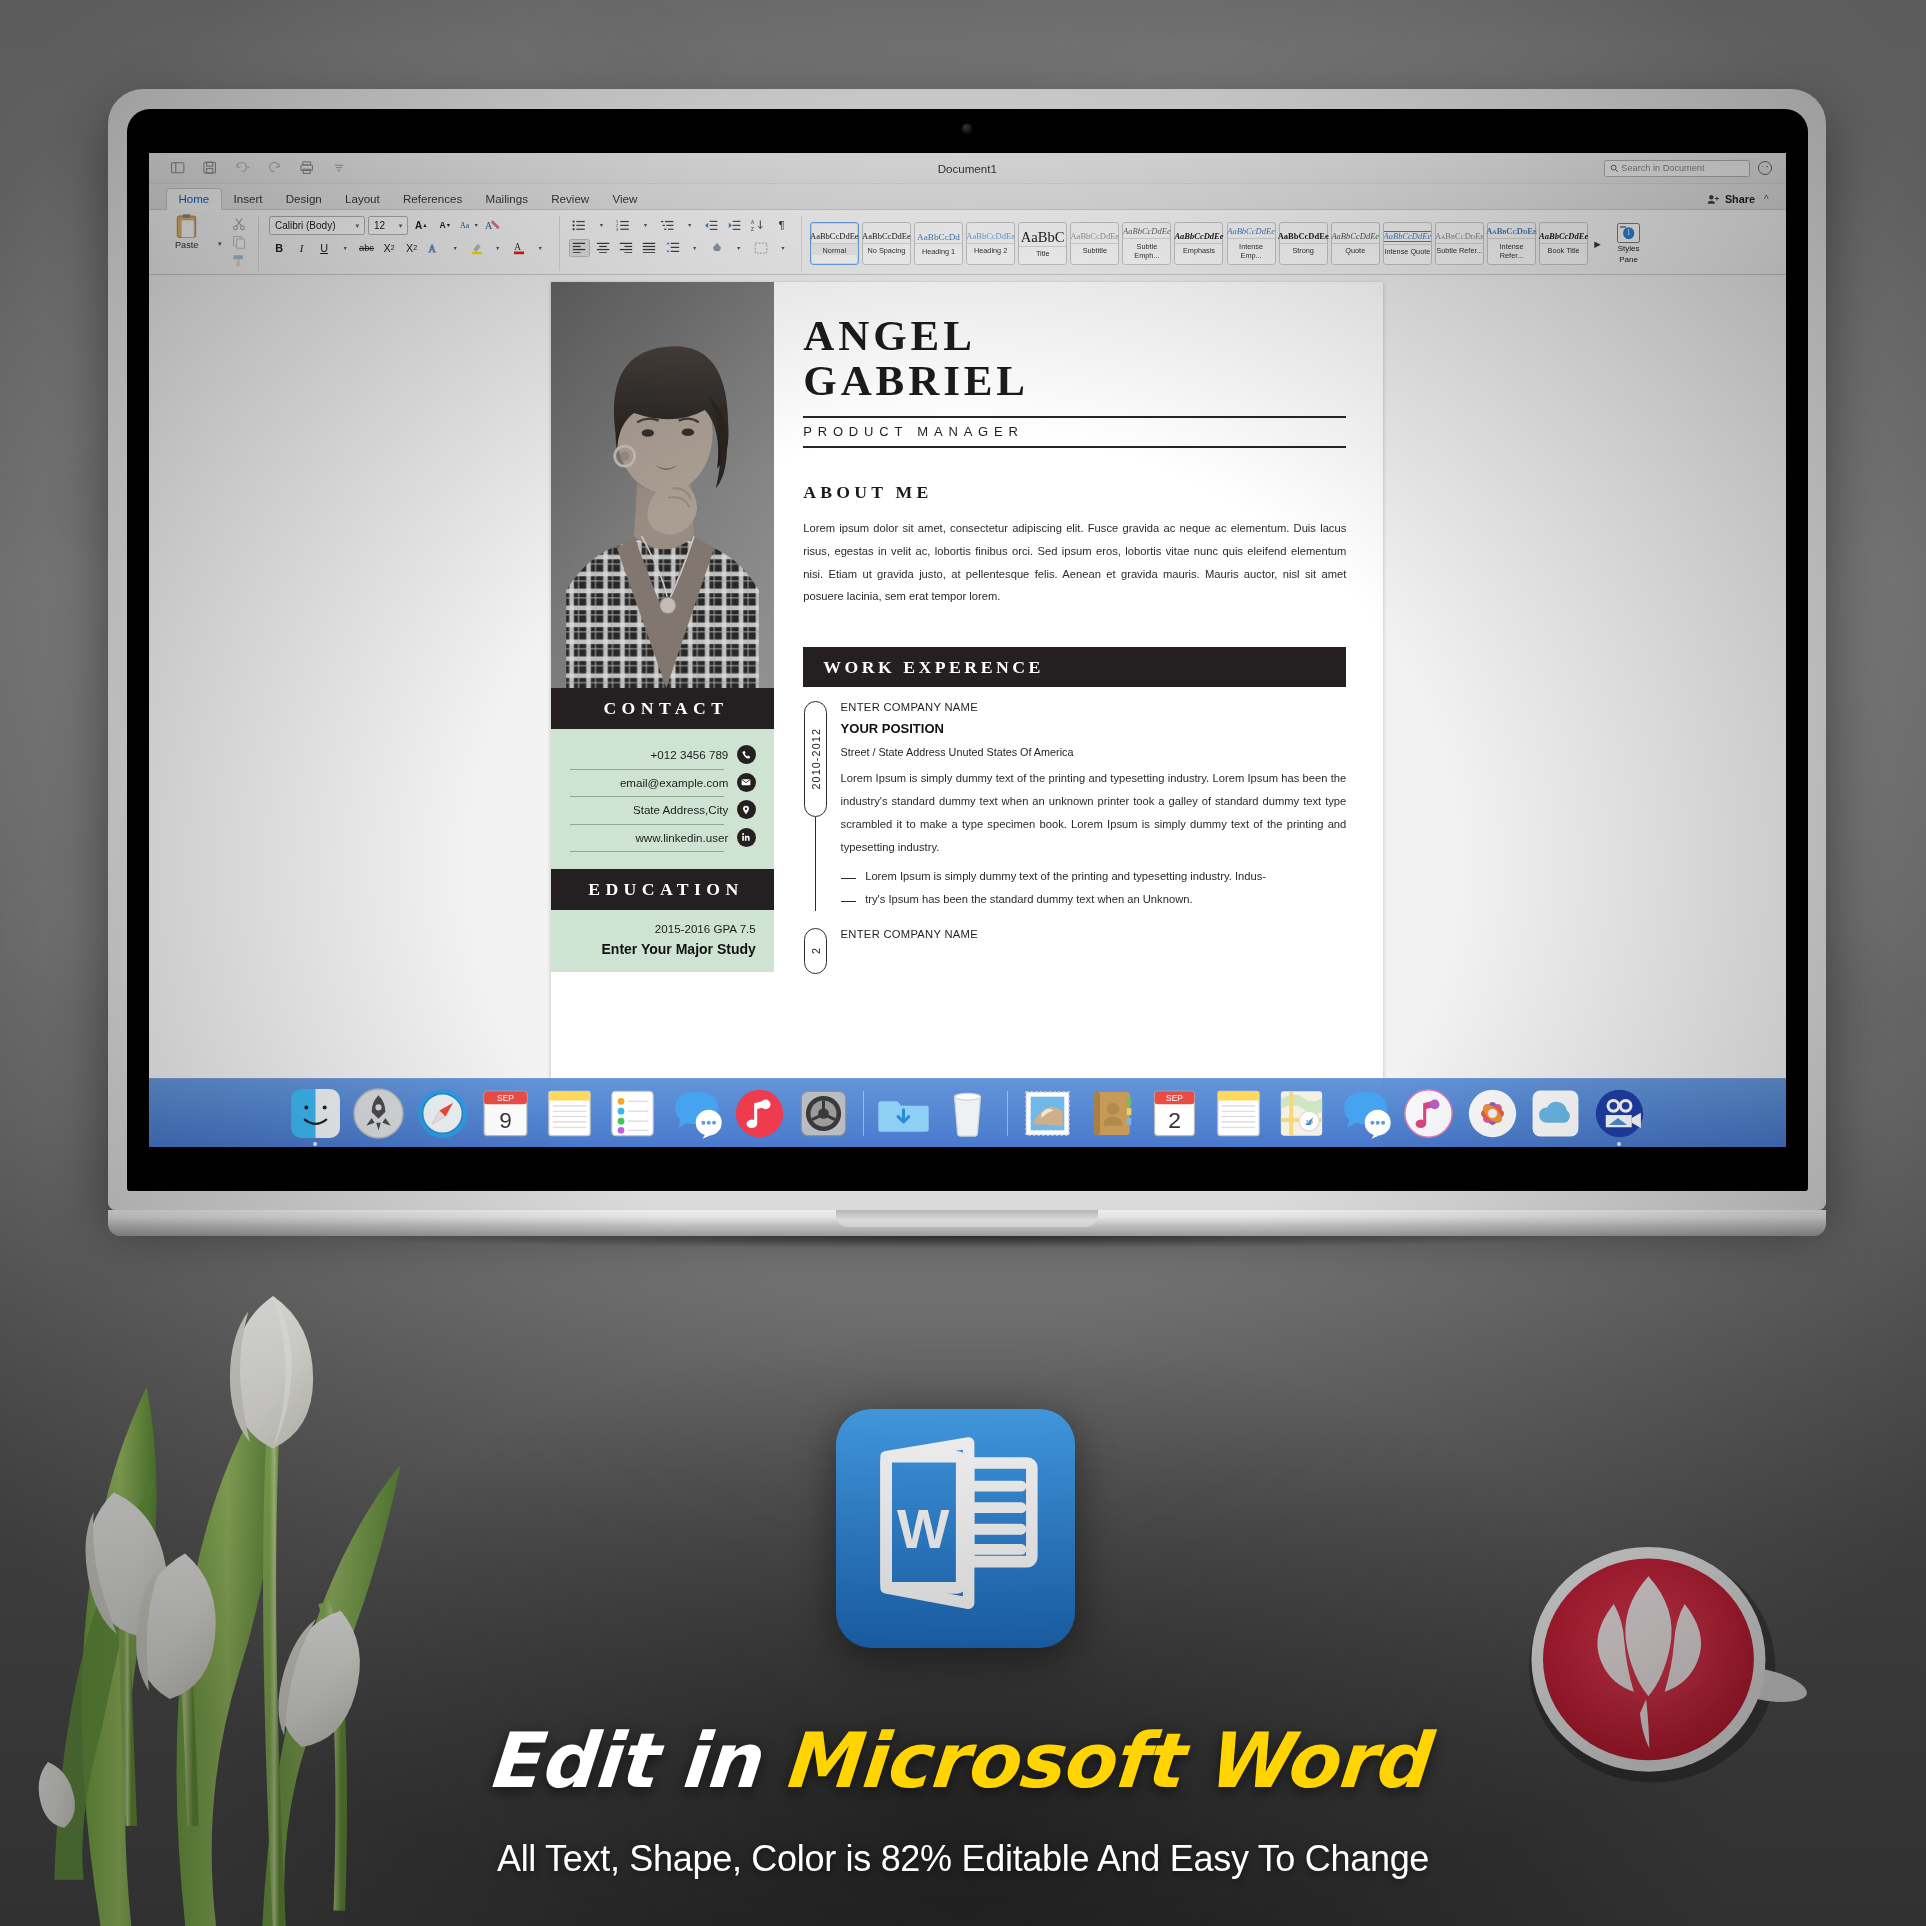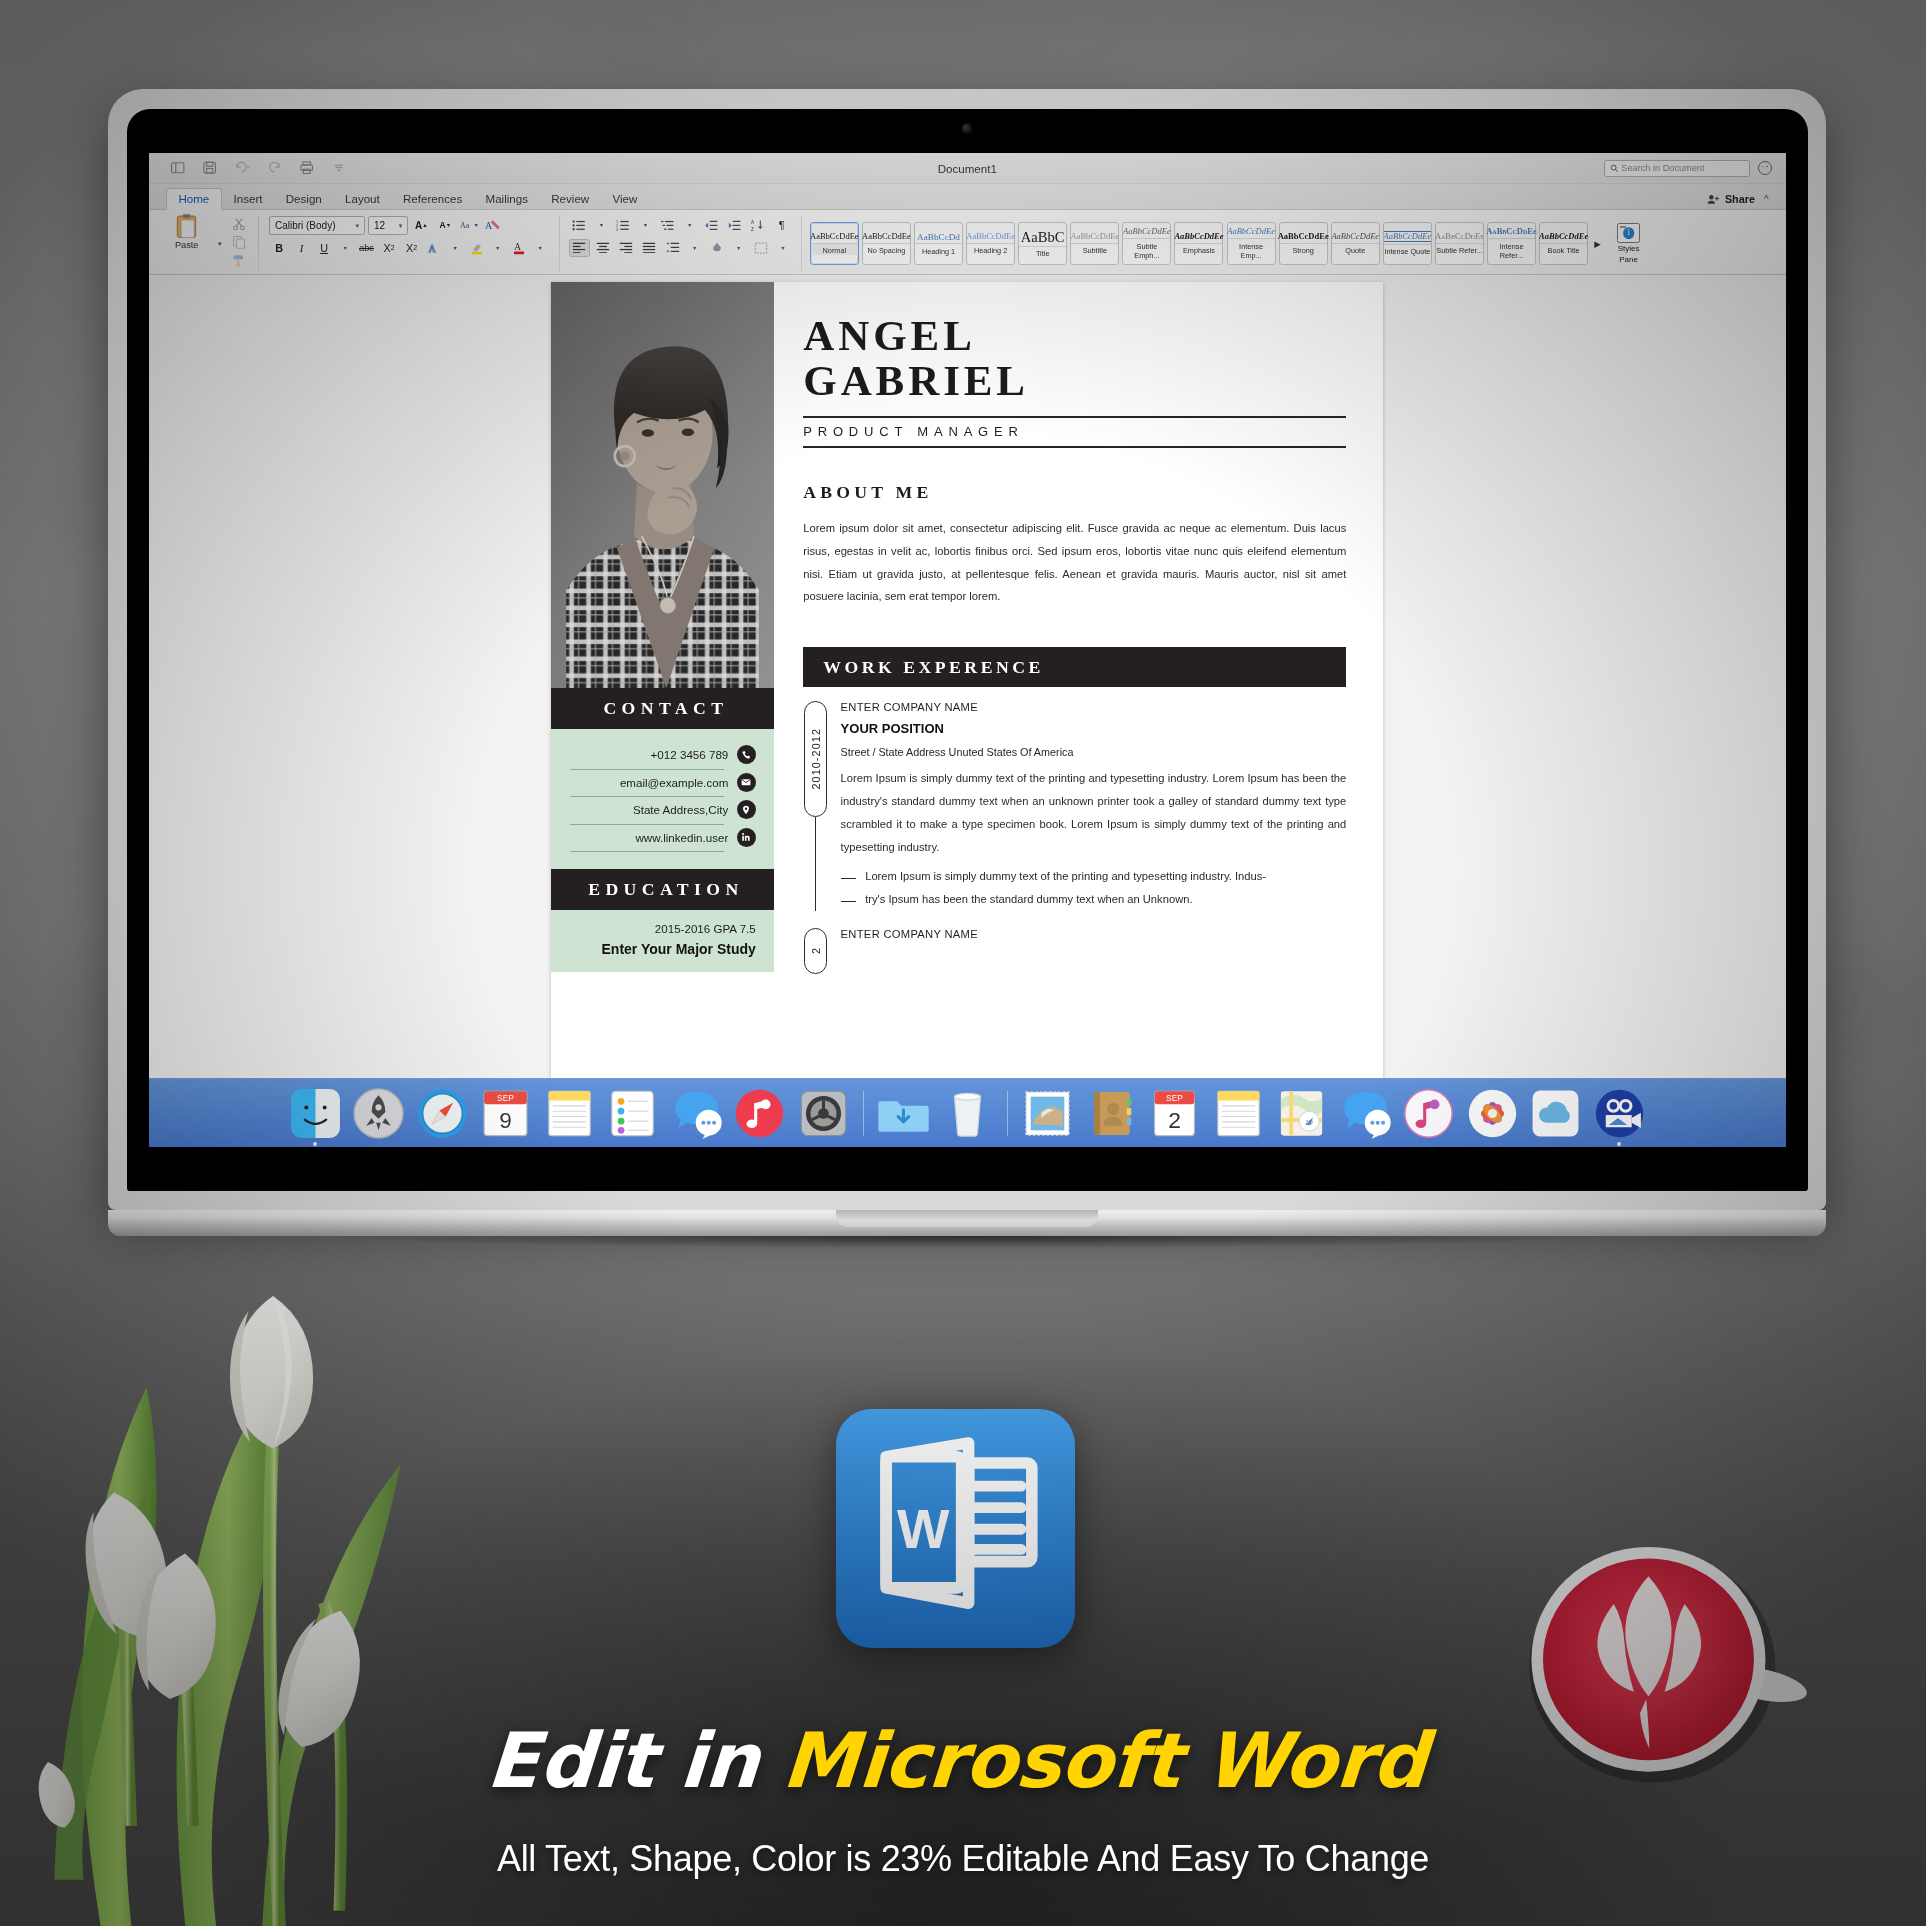--- a/index.html
+++ b/index.html
@@ -1159,15 +1159,15 @@
   </svg>
 </div>
 
 <div id="vignette"></div>
 
 <div id="caption">
   <div class="headline">
     <span class="w">Edit in</span>
     <span class="y">Microsoft Word</span>
   </div>
-  <div class="subline">All Text, Shape, Color is 23% Editable And Easy To Change</div>
+  <div class="subline">All Text, Shape, Color is 82% Editable And Easy To Change</div>
 </div>
 
 
 </body></html>

